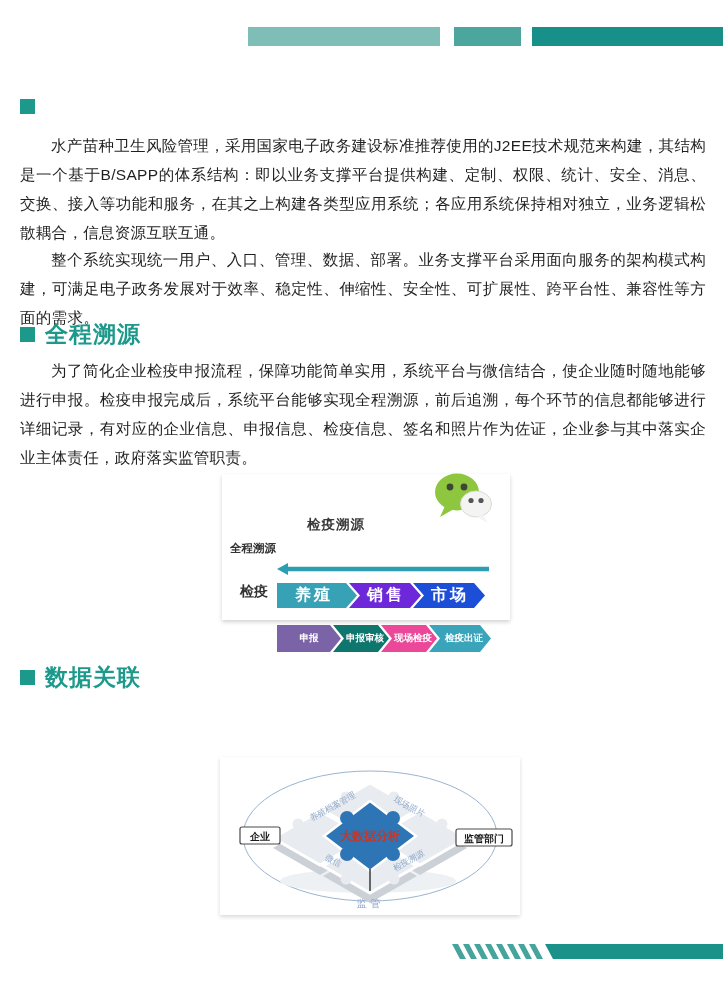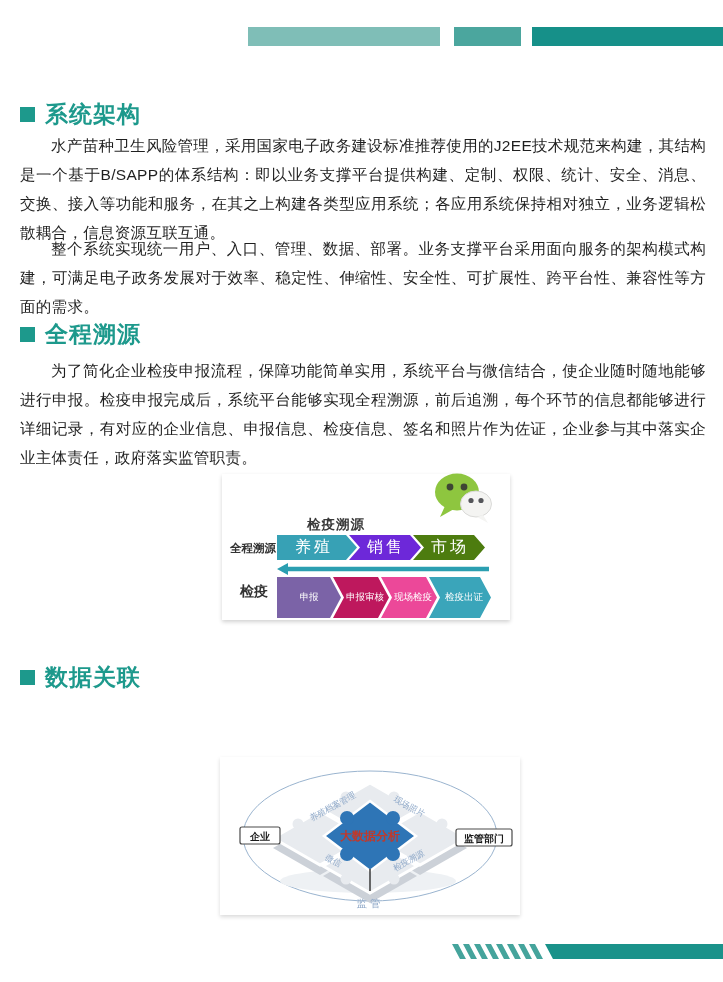--- a/index.html
+++ b/index.html
@@ -15,46 +15,46 @@
 
   
   .sec-h { position:absolute; left:20px; display:flex; align-items:center; gap:10px; }
   .sec-h .sq { width:15px; height:15px; background:#1d998c; flex:0 0 auto; }
   .sec-h .t { font-size:23px; font-weight:bold; color:#1d998c; letter-spacing:1px; }
   .h1 { top:99px; } .h2 { top:319px; } .h3 { top:662px; }
 
   
   .para { position:absolute; left:20px; width:686px; font-size:15.5px; line-height:29px;
     color:#1f1f1f; text-align:justify; text-indent:2em; letter-spacing:0.3px; }
-  .p1 { top:131px; } .p2 { top:234px; } .p3 { top:356px; } .p4 { top:691px; }
+  .p1 { top:131px; } .p2 { top:245px; } .p3 { top:356px; } .p4 { top:691px; }
 
   
   .diag1 { position:absolute; left:222px; top:474px; width:288px; height:146px;
     background:#fff; box-shadow:0 2px 4px rgba(0,0,0,.18); }
   .diag1 .wx { position:absolute; right:18px; top:-2px; }
   .diag1 .d1-title { position:absolute; left:0; right:60px; top:42px; text-align:center;
     font-size:13.5px; font-weight:bold; color:#3a3a3a; letter-spacing:1px; }
   .rowlab { position:absolute; font-weight:bold; color:#333; }
   .lab1 { left:8px; top:67px; font-size:11.5px; }
   .lab2 { left:18px; top:109px; font-size:14px; }
   .arrow-row { position:absolute; left:55px; display:flex; }
   .r1 { top:61px; }
   .r2 { top:103px; }
-  .step { display:flex; align-items:center; justify-content:center; color:#fff; font-weight:normal; }
+  .step { display:flex; align-items:center; justify-content:center; color:#fff; font-weight:bold;margin-top:48px; }
   .r1 .step { height:25px; font-size:16px; letter-spacing:3px; padding-right:6px; }
-  .r2 .step { height:41px; font-size:9.5px; }
+  .r2 .step { height:27px; font-size:9.5px; }
   .r2 .step span { display:block; width:38px; text-align:center; line-height:1.15; }
   .step.first { clip-path:polygon(0 0, calc(100% - 11px) 0, 100% 50%, calc(100% - 11px) 100%, 0 100%); }
   .step.next  { clip-path:polygon(0 0, calc(100% - 11px) 0, 100% 50%, calc(100% - 11px) 100%, 0 100%, 11px 50%);
                 margin-left:-8px; padding-left:8px; }
   .s-yz { width:80px; background:#37a1b5; }
   .s-xs { width:72px; background:#6d28d9; }
-  .s-sc { width:72px; background:#4d7c0f; }
+  .s-sc { width:72px; background:#1d4ed8; }
   .s-sb { width:64px; background:#7b63a7; }
-  .s-sbsh { width:56px; background:#be185d; }
+  .s-sbsh { width:56px; background:#0f766e; }
   .s-xcjy { width:56px; background:#ec4899; }
   .s-jycz { width:62px; background:#3aa5ba; }
   .back-arrow { position:absolute; left:55px; top:89px; width:212px; height:12px; background:#2b9fb1;
     clip-path:polygon(0 50%, 11px 0, 11px 31%, 100% 31%, 100% 69%, 11px 69%, 11px 100%); }
 
   
   .diag2 { position:absolute; left:220px; top:757px; width:300px; height:158px;
     background:#fff; box-shadow:0 2px 4px rgba(0,0,0,.15); }
 
   
@@ -69,21 +69,20 @@
 <body>
 
 <div class="page">
 
   <div class="bar bar1"></div>
   <div class="bar bar2"></div>
   <div class="bar bar3"></div>
 
   <div class="sec-h h1">
     <span class="sq"></span>
-    <span class="t">系统架构</span>
   </div>
   <p class="para p1">水产苗种卫生风险管理，采用国家电子政务建设标准推荐使用的J2EE技术规范来构建，其结构是一个基于B/SAPP的体系结构：即以业务支撑平台提供构建、定制、权限、统计、安全、消息、交换、接入等功能和服务，在其之上构建各类型应用系统；各应用系统保持相对独立，业务逻辑松散耦合，信息资源互联互通。</p>
   <p class="para p2">整个系统实现统一用户、入口、管理、数据、部署。业务支撑平台采用面向服务的架构模式构建，可满足电子政务发展对于效率、稳定性、伸缩性、安全性、可扩展性、跨平台性、兼容性等方面的需求。</p>
 
   <div class="sec-h h2">
     <span class="sq"></span>
     <span class="t">全程溯源</span>
   </div>
   <p class="para p3">为了简化企业检疫申报流程，保障功能简单实用，系统平台与微信结合，使企业随时随地能够进行申报。检疫申报完成后，系统平台能够实现全程溯源，前后追溯，每个环节的信息都能够进行详细记录，有对应的企业信息、申报信息、检疫信息、签名和照片作为佐证，企业参与其中落实企业主体责任，政府落实监管职责。</p>
 

